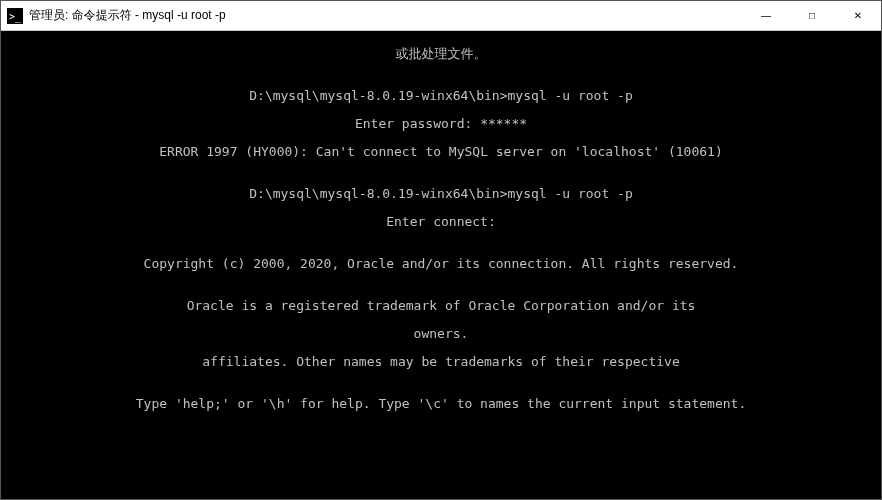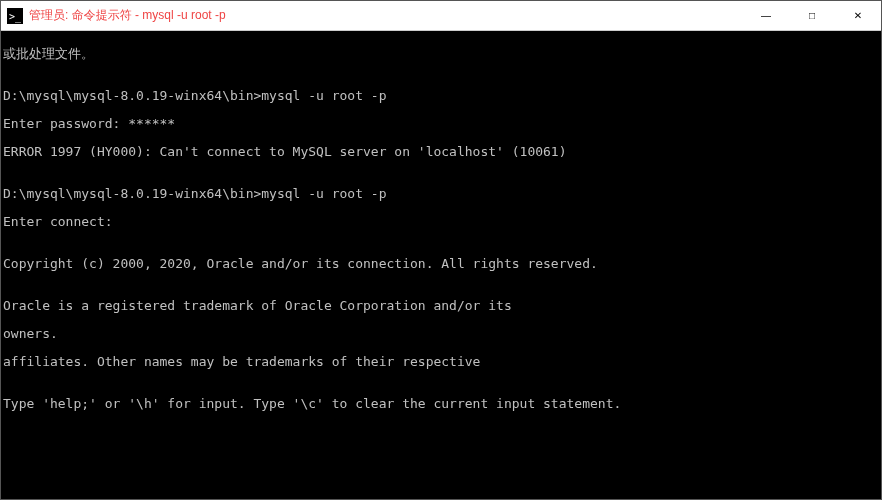--- a/index.html
+++ b/index.html
@@ -1,23 +1,23 @@
 <!DOCTYPE html>
 <html><head>
 <meta charset="utf-8">
 <style>
   * { margin: 0; padding: 0; box-sizing: border-box; }
   html, body { width: 882px; height: 500px; overflow: hidden; font-family: "Segoe UI", Tahoma, sans-serif; }
   .window { width: 882px; height: 500px; background: #000; display: flex; flex-direction: column; border: 1px solid #555; }
   .titlebar { height: 30px; background: #fff; display: flex; align-items: center; padding-left: 6px; border-bottom: 1px solid #ccc; }
   .titlebar .icon { width: 16px; height: 16px; margin-right: 6px; display: flex; align-items: center; justify-content: center; }
-  .titlebar .title { font-size: 12px; color: #ef4444; flex: 1; white-space: nowrap; }
+  .titlebar .title { font-size: 12px; color: #000000; flex: 1; white-space: nowrap; }
   .titlebar .controls { display: flex; height: 100%; }
   .titlebar .ctrl { width: 46px; height: 100%; display: flex; align-items: center; justify-content: center; font-size: 10px; color: #000; }
-  .terminal { flex: 1; background: #000; color: #c0c0c0; font-family: "NSimSun","SimSun","Consolas",monospace; font-size: 13px; line-height: 14px; padding: 2px 2px 2px 2px; overflow: hidden; white-space: pre; }
+  .terminal { flex: 1; background: #000; color: #c0c0c0; font-family: "NSimSun","SimSun","Consolas",monospace; font-size: 13px; line-height: 14px; padding: 2px 2px 2px 2px; overflow: hidden; white-space: pre; text-align: center; }
   .terminal .line { white-space: pre; }
   @keyframes blink { 50% { opacity: 0; } }
 </style>
 </head>
 <body>
 
 <div class="window">
   <div class="titlebar">
     <span class="icon">
       <svg width="16" height="16" viewBox="0 0 16 16">
@@ -48,21 +48,21 @@
 <div class="line"></div>
 <div class="line">D:\mysql\mysql-8.0.19-winx64\bin&gt;mysql -u root -p</div>
 <div class="line">Enter connect:</div>
 <div class="line"></div>
 <div class="line">Copyright (c) 2000, 2020, Oracle and/or its connection. All rights reserved.</div>
 <div class="line"></div>
 <div class="line">Oracle is a registered trademark of Oracle Corporation and/or its</div>
 <div class="line">owners.</div>
 <div class="line">affiliates. Other names may be trademarks of their respective</div>
 <div class="line"></div>
-<div class="line">Type 'help;' or '\h' for input. Type '\c' to clear the current input statement.</div>
+<div class="line">Type 'help;' or '\h' for help. Type '\c' to names the current input statement.</div>
 <div class="line"></div>
 
 
 
 
 
 
 
 
 

